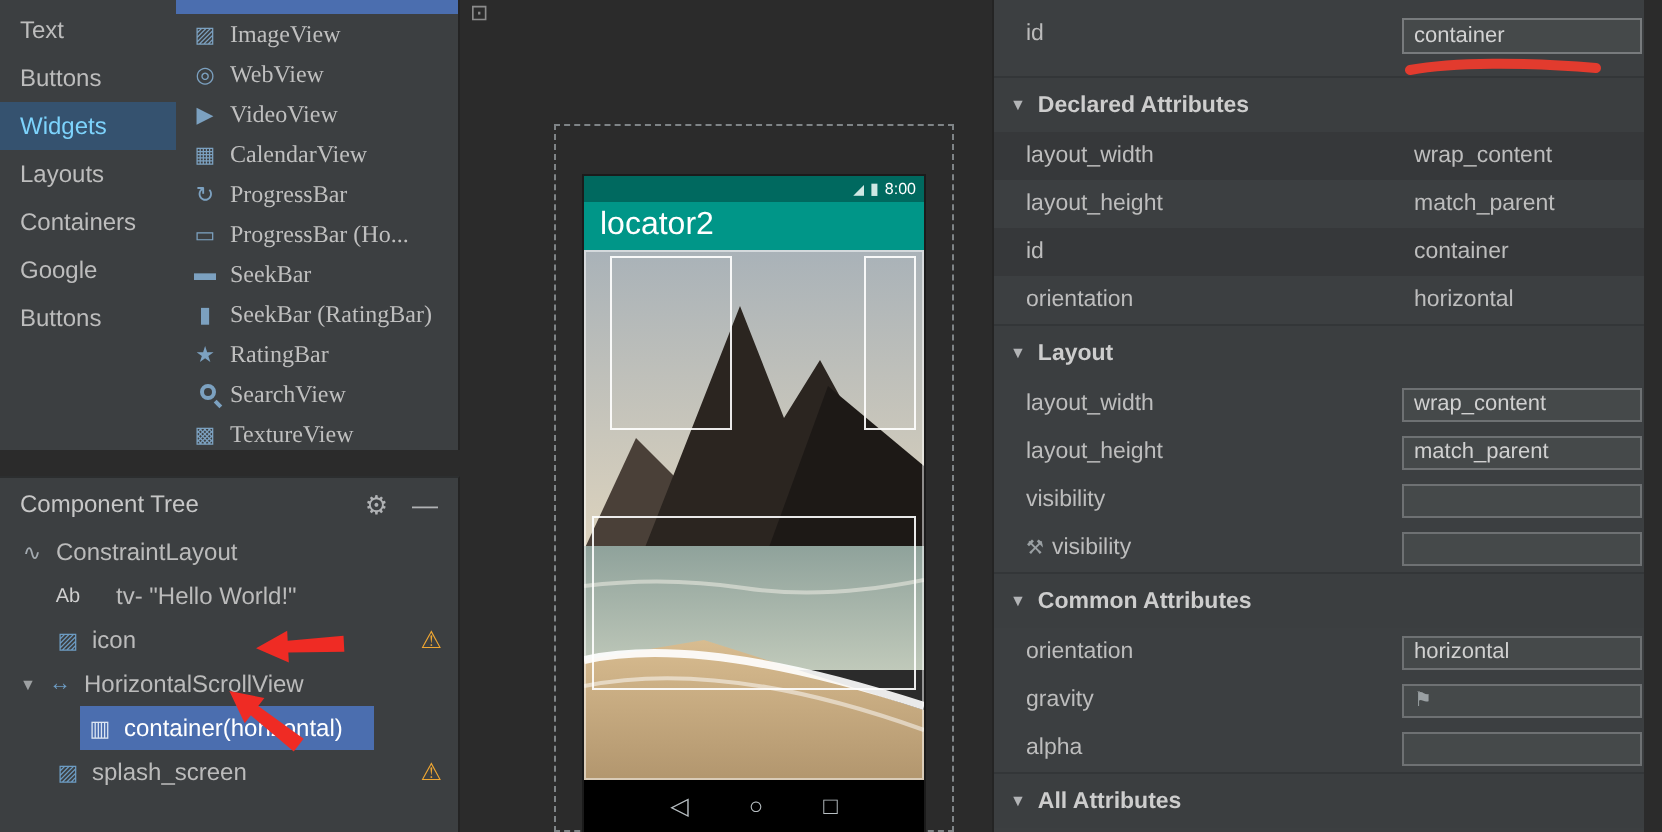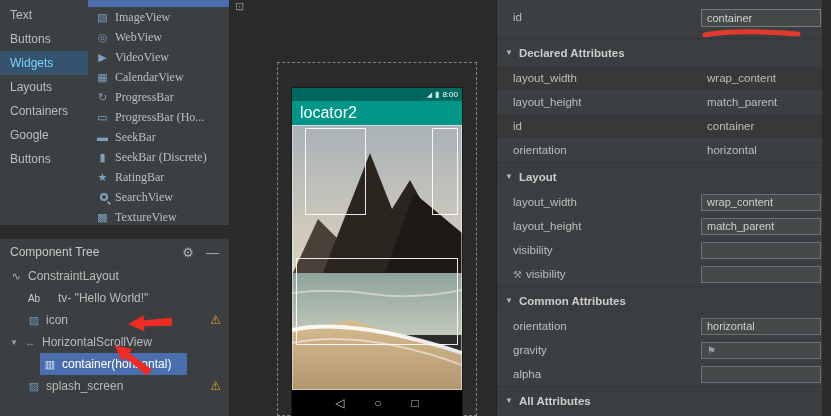--- a/index.html
+++ b/index.html
@@ -112,21 +112,21 @@
       <div class="pw">
         <span class="w-icon">▭</span>
         <span class="pw-label">ProgressBar (Ho...</span>
       </div>
       <div class="pw">
         <span class="w-icon">▬</span>
         <span class="pw-label">SeekBar</span>
       </div>
       <div class="pw">
         <span class="w-icon">▮</span>
-        <span class="pw-label">SeekBar (Discrete)</span>
+        <span class="pw-label">SeekBar (RatingBar)</span>
       </div>
       <div class="pw">
         <span class="w-icon">★</span>
         <span class="pw-label">RatingBar</span>
       </div>
       <div class="pw">
         <span class="w-icon"><span class="icon-search"></span></span>
         <span class="pw-label">SearchView</span>
       </div>
       <div class="pw">

